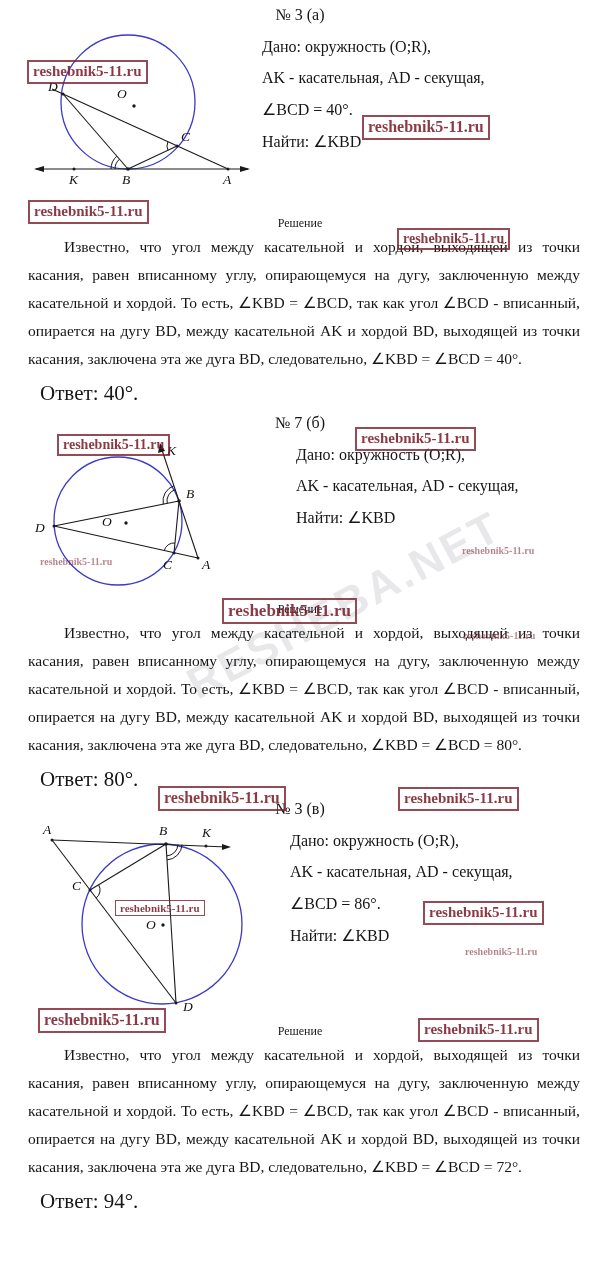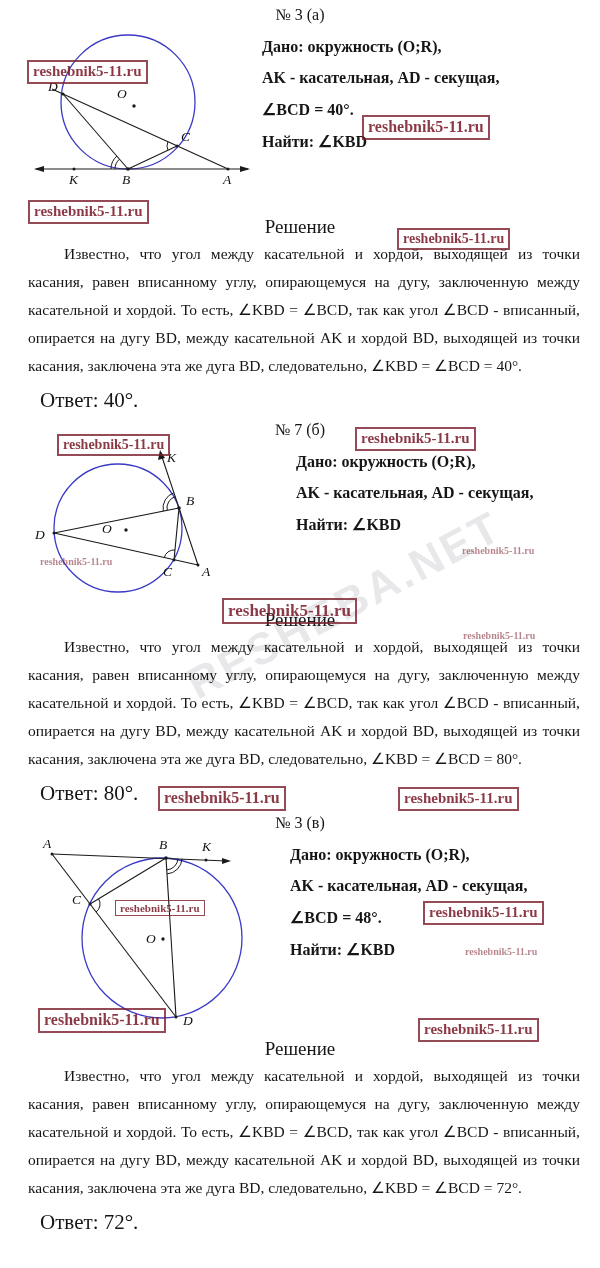--- a/index.html
+++ b/index.html
@@ -8,23 +8,23 @@
     background:#ffffff; color:#161616;
     font-family:"Liberation Serif", serif;
   }
   .problem { position:relative; z-index:2; }
   .ptitle { text-align:center; font-size:16px; padding-top:6px; }
   .prow { display:flex; align-items:flex-start; margin-top:4px; }
   .dwrap { flex:0 0 auto; }
   .dwrap-a { margin-left:16px; }
   .dwrap-b { margin-left:30px; }
   .dwrap-c { margin-left:24px; }
-  .given { padding-top:10px; padding-left:6px;font-weight:bold; }
+  .given { padding-top:10px; padding-left:6px; }
   .given .gline { font-size:16px; margin-bottom:13px; white-space:nowrap; }
-  .sheading { text-align:center; font-size:19px; margin:6px 0 2px 0; }
+  .sheading { text-align:center; font-size:12px; margin:6px 0 2px 0; }
   .sol {
     font-size:15.5px; line-height:28px; text-align:justify;
     margin:2px 20px 0 28px; text-indent:36px;
   }
   .answer { margin:8px 0 2px 40px; font-size:21px; }
 
   svg { display:block; }
   .geo { stroke:#1a1a1a; stroke-width:1.1; fill:none; }
   .geo-thin { stroke:#1a1a1a; stroke-width:1; fill:none; }
   .circ { stroke:#3a3ac6; stroke-width:1.3; fill:none; }
@@ -158,27 +158,27 @@
           <text class="lbl" x="135" y="13">B</text>
           <text class="lbl" x="178" y="15">K</text>
           <text class="lbl" x="48" y="68">C</text>
           <text class="lbl" x="122" y="107">O</text>
           <text class="lbl" x="159" y="189">D</text>
         </svg>
       </div>
       <div class="given">
         <div class="gline">Дано: окружность (O;R),</div>
         <div class="gline">AK - касательная, AD - секущая,</div>
-        <div class="gline">∠BCD = 48°.</div>
+        <div class="gline">∠BCD = 86°.</div>
         <div class="gline">Найти: ∠KBD</div>
       </div>
     </div>
     <div class="sheading">Решение</div>
     <p class="sol">Известно, что  угол между касательной и хордой, выходящей из точки касания, равен вписанному углу, опирающемуся на дугу, заключенную между касательной и хордой. То есть, ∠KBD = ∠BCD, так как угол ∠BCD - вписанный, опирается на дугу BD, между касательной AK и хордой BD, выходящей из точки касания, заключена эта же дуга BD, следовательно, ∠KBD = ∠BCD = 72°.</p>
-    <div class="answer">Ответ: 72°.</div>
+    <div class="answer">Ответ: 94°.</div>
   </section>
 
   <div class="wm" style="left:27px;  top:60px;  font-size:15px;">reshebnik5-11.ru</div>
   <div class="wm" style="left:362px; top:115px; font-size:16px;">reshebnik5-11.ru</div>
   <div class="wm" style="left:28px;  top:200px; font-size:15px;">reshebnik5-11.ru</div>
   <div class="wm" style="left:397px; top:228px; font-size:14px;">reshebnik5-11.ru</div>
   <div class="wm" style="left:355px; top:427px; font-size:15px;">reshebnik5-11.ru</div>
   <div class="wm" style="left:57px;  top:434px; font-size:14px;">reshebnik5-11.ru</div>
   <div class="wm-tiny" style="left:40px;  top:556px;">reshebnik5-11.ru</div>
   <div class="wm-tiny" style="left:462px; top:545px;">reshebnik5-11.ru</div>

